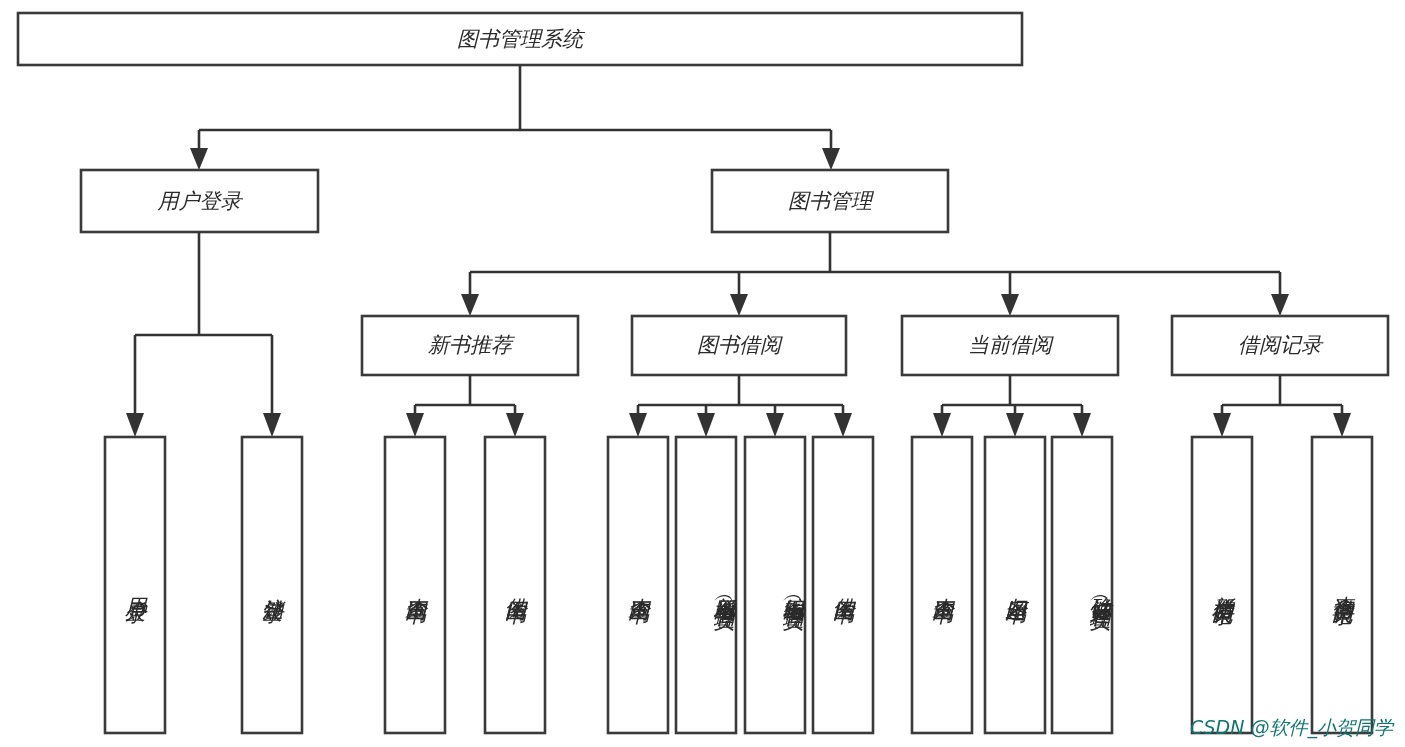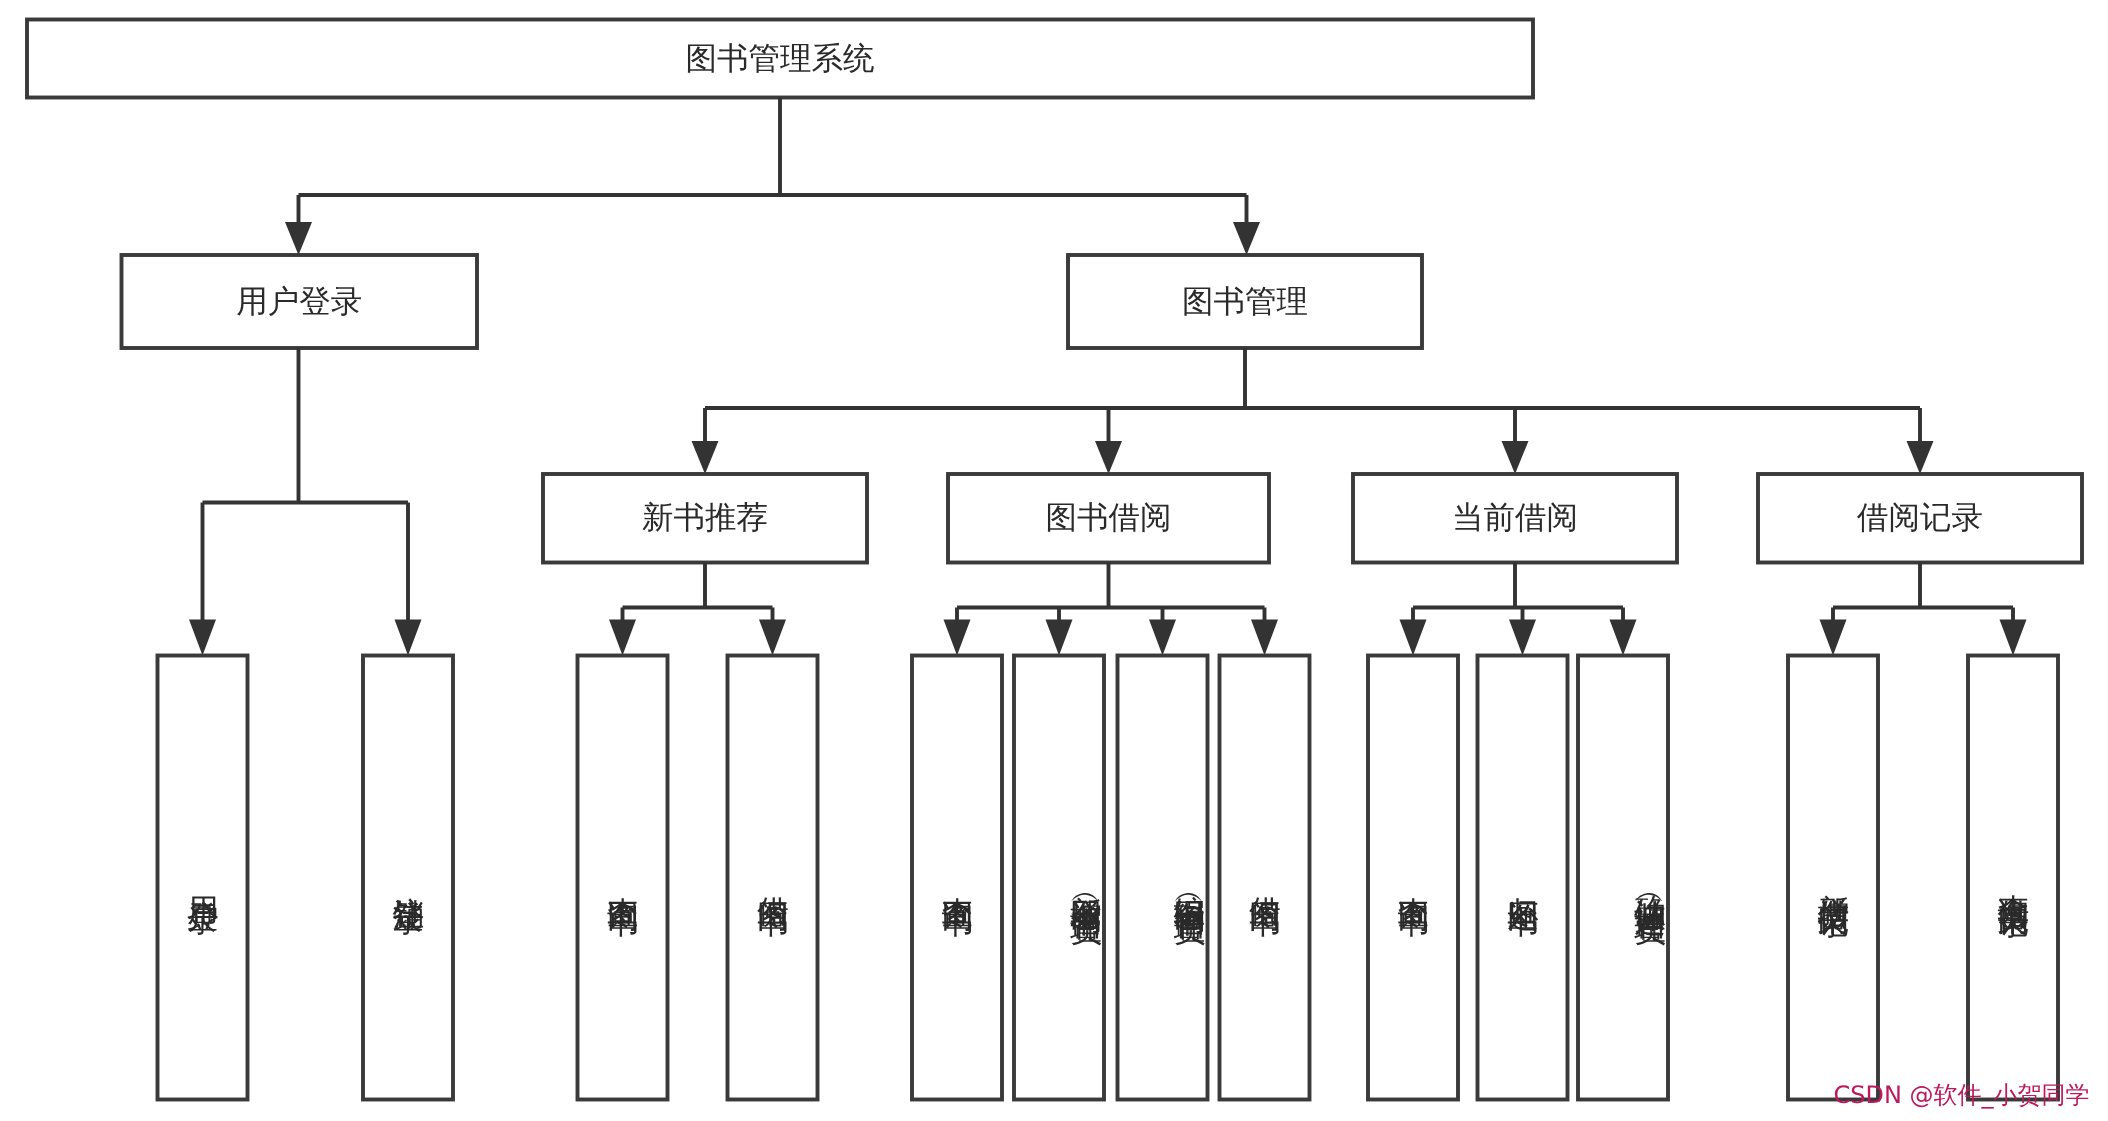--- a/index.html
+++ b/index.html
@@ -11,20 +11,21 @@
     width: 1405px;
     height: 747px;
     font-family: "DejaVu Sans", "Liberation Sans", sans-serif;
     overflow: hidden;
   }
   #diagram-root {
     position: relative;
     width: 1405px;
     height: 747px;
     background: #ffffff;
+    font-style: italic;
   }
   svg.flow {
     position: absolute;
     left: 0;
     top: 0;
     width: 1405px;
     height: 747px;
     display: block;
   }
   .node-box {
@@ -60,22 +61,22 @@
     letter-spacing: 2px;
     white-space: nowrap;
     pointer-events: none;
     text-align: center;
   }
   .watermark {
     position: absolute;
     right: 12px;
     bottom: 6px;
     font-family: "DejaVu Sans", "Liberation Sans", sans-serif;
-    font-size: 16px;
-    color: #be185d;
+    font-size: 19px;
+    color: #0f766e;
     white-space: nowrap;
     pointer-events: none;
   }
 </style>
 </head>
 <body>
 
 <div id="diagram-root">
 
   <svg class="flow" viewBox="0 0 1405 747">

